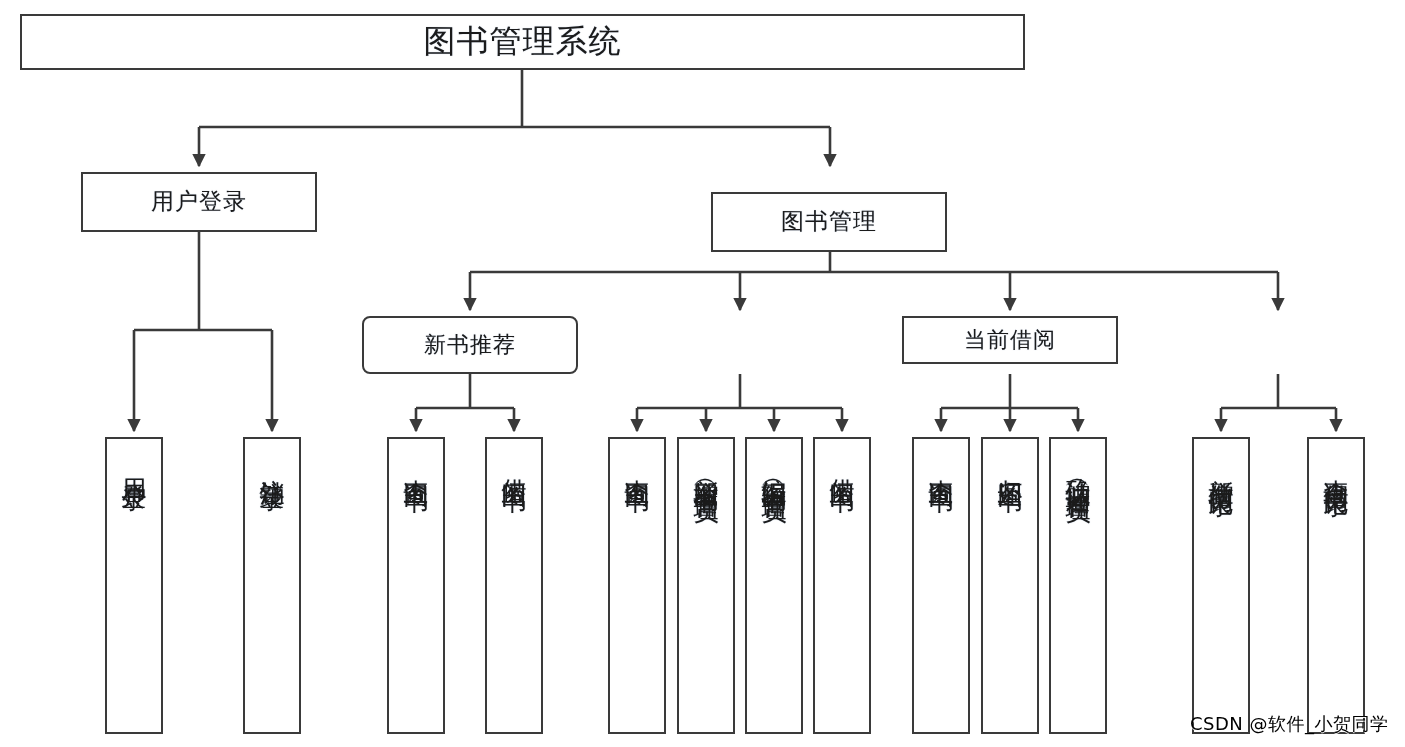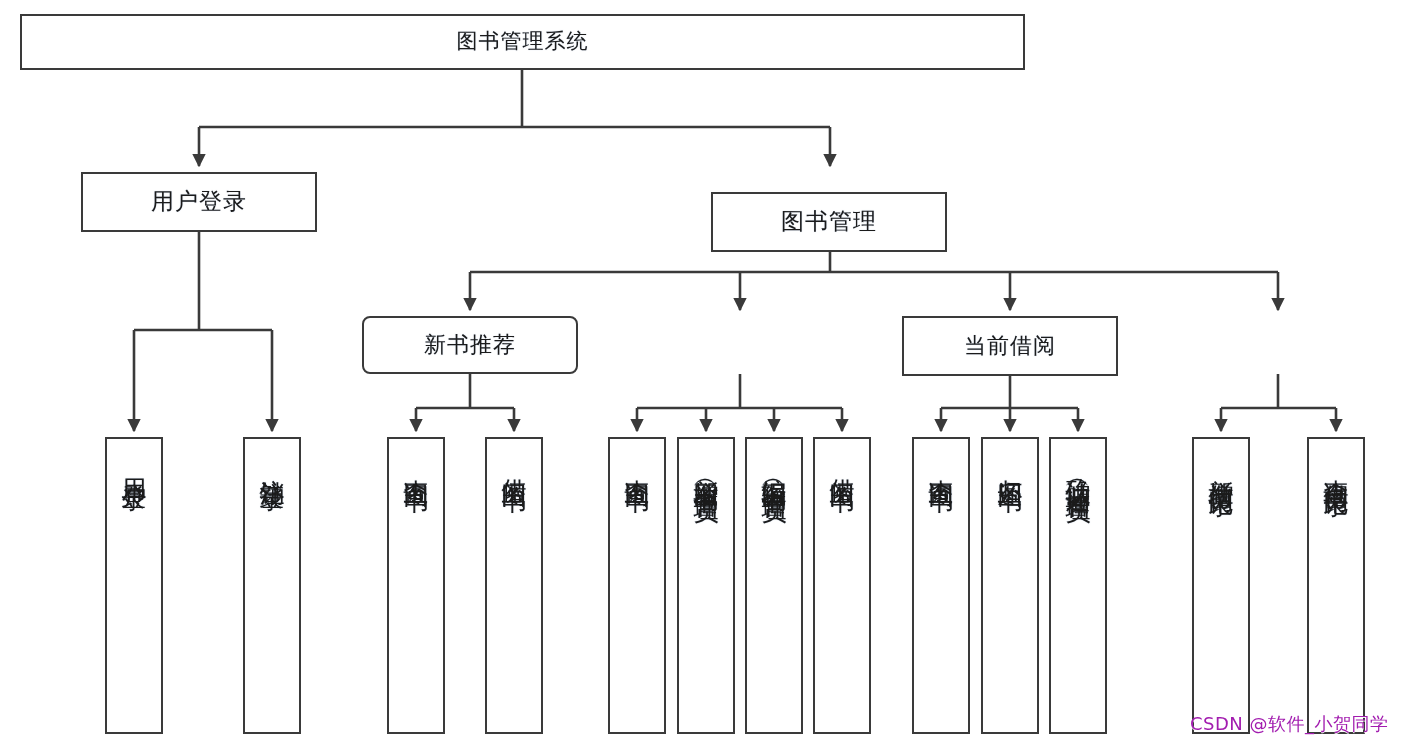--- a/index.html
+++ b/index.html
@@ -16,38 +16,38 @@
     border:2.5px solid #3a3a3a;
     display:flex;align-items:center;justify-content:center;
     color:#1b1b1b;
   }
   .node .lbl{
     display:block;text-align:center;
     letter-spacing:1px;
     text-shadow:0 0 1px rgba(120,150,190,.55);
   }
   .h-node .lbl{font-size:23px;line-height:1.1;}
-  .root .lbl{font-size:21px;}
+  .root .lbl{font-size:32px;}
   .lvl3 .lbl{font-size:22px;}
 
   
   .leaf{align-items:flex-start;justify-content:center;padding-top:20px;}
   .leaf .lbl{
     writing-mode:vertical-rl;
     text-orientation:upright;
     font-size:25px;
     line-height:1.16;
     letter-spacing:3px;
     white-space:pre-line;
   }
   .leaf.tall .lbl{font-size:25px;}
 
   #watermark{
     position:absolute;left:1190px;top:712px;
-    font-size:18px;color:#a21caf;
+    font-size:18px;color:#000000;
     letter-spacing:.5px;white-space:nowrap;
     text-shadow:0 1px 0 rgba(255,255,255,.9);
   }
 </style>
 </head>
 <body>
 
 <div id="stage">
 
   <svg id="wires" viewBox="0 0 1405 747" xmlns="http://www.w3.org/2000/svg">
@@ -112,21 +112,21 @@
 
   <div class="node h-node" style="left:711px;top:172px;width:236px;height:60px;margin-top:20px;">
     <span class="lbl">图书管理</span>
   </div>
 
   <div class="node h-node lvl3" style="left:362px;top:316px;width:216px;height:58px;border-radius:8px;">
     <span class="lbl">新书推荐</span>
   </div>
 
 
-  <div class="node h-node lvl3" style="left:902px;top:316px;width:216px;height:60px;">
+  <div class="node h-node lvl3" style="left:902px;top:316px;width:216px;height:48px;">
     <span class="lbl">当前借阅</span>
   </div>
 
 
   <div class="node leaf" style="left:105px;top:437px;width:58px;height:297px;">
     <span class="lbl">用户登录</span>
   </div>
   <div class="node leaf" style="left:243px;top:437px;width:58px;height:297px;">
     <span class="lbl">注销登录</span>
   </div>

